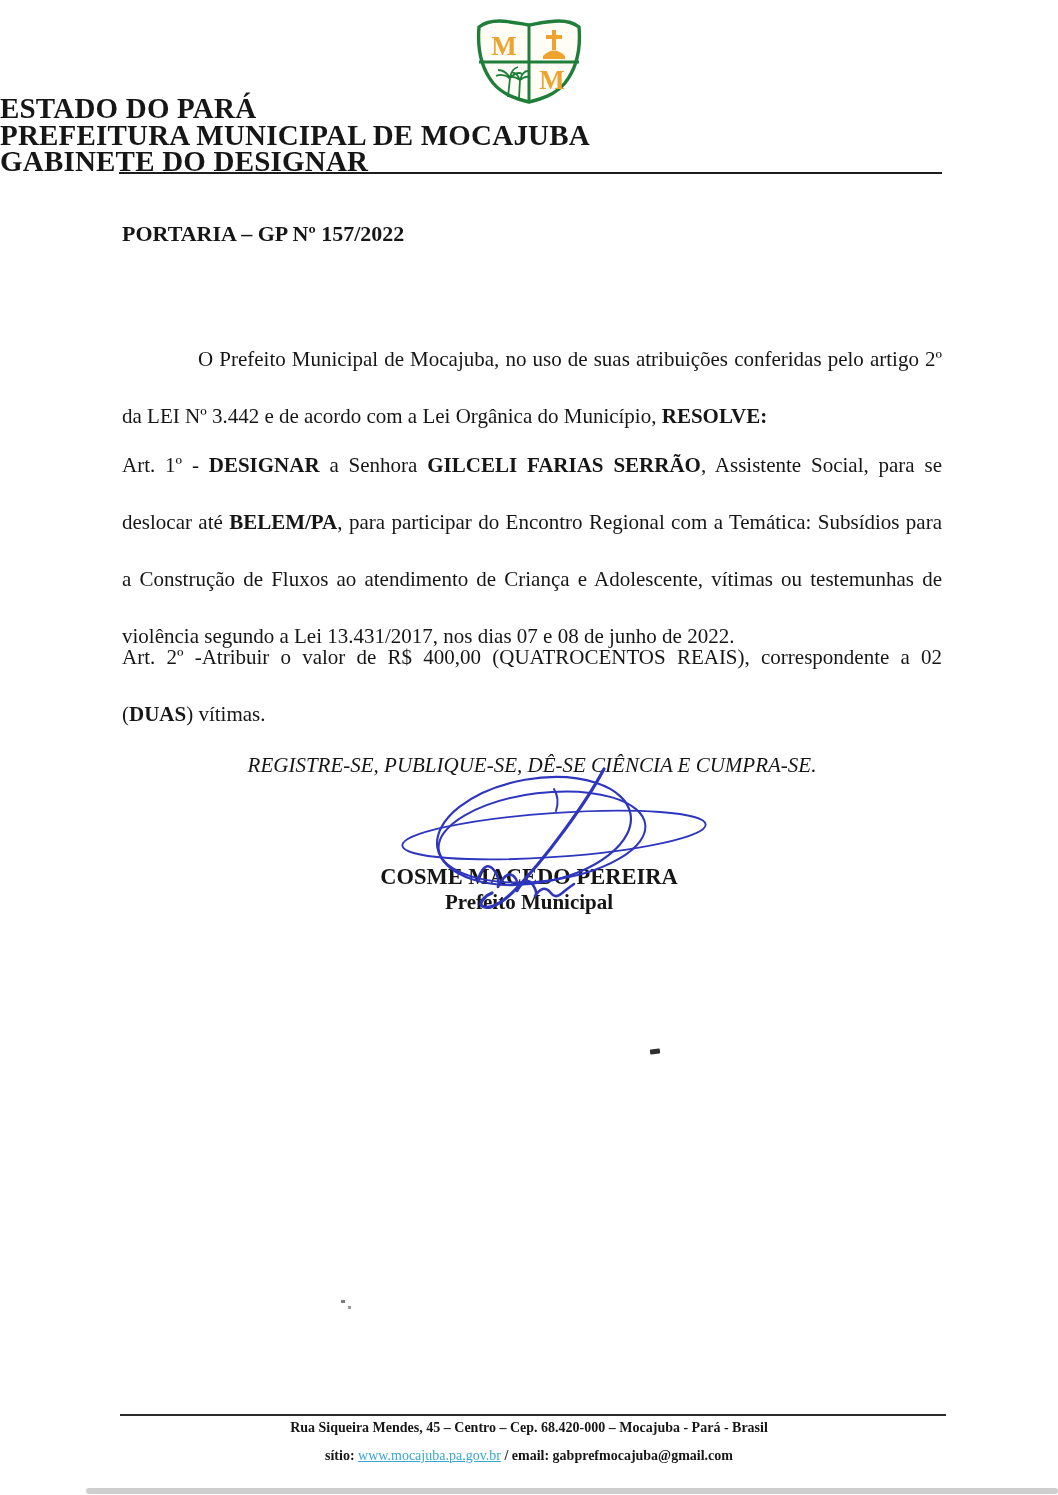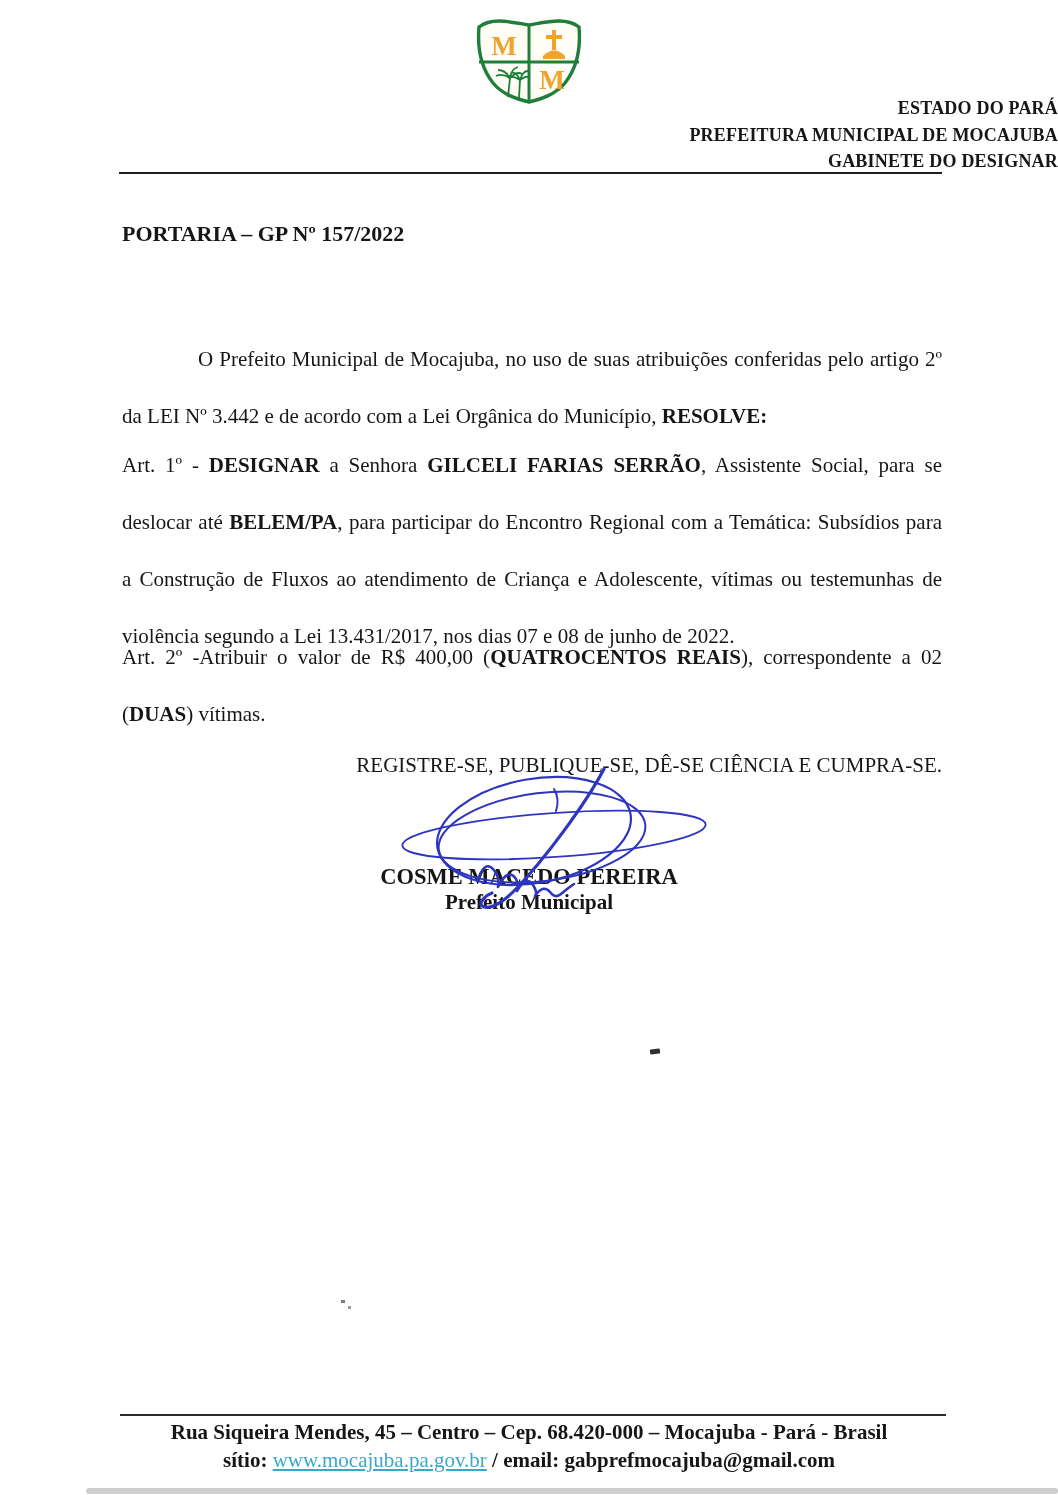--- a/index.html
+++ b/index.html
@@ -22,21 +22,21 @@
   
   .crest{position:absolute;top:12px;left:50%;transform:translateX(-50%);}
   .c-shield{stroke:var(--crest-green);stroke-width:3.4;fill:#fffdf6;}
   .c-line{stroke:var(--crest-green);stroke-width:3;fill:none;}
   .c-thin{stroke:var(--crest-green);stroke-width:1.8;fill:none;}
   .c-m{fill:var(--crest-orange);font-family:"Liberation Serif",serif;font-weight:700;font-size:27px;}
   .c-or{stroke:var(--crest-orange);stroke-width:4;fill:none;}
   .c-or-fill{fill:var(--crest-orange);}
   .org{
     position:absolute;top:95px;left:0;width:100%;
-    text-align:right;font-weight:700;font-size:18px;line-height:26.5px;
+    text-align:left;font-weight:700;font-size:29px;line-height:26.5px;
     letter-spacing:.2px;
   }
   .header-rule{
     position:absolute;top:172px;left:119px;width:823px;height:0;
     border-top:2.5px solid #1e1e1e;
   }
   
   .meta{
     position:absolute;top:221px;left:122px;width:820px;
     display:flex;justify-content:space-between;
@@ -44,38 +44,38 @@
   }
   
   .para{
     position:absolute;left:122px;width:820px;
     font-size:21px;line-height:57px;
     text-align:justify;margin:0;
   }
   .p-preamble{top:331px;text-indent:76px;}
   .p-art1{top:437px;}
   .p-art2{top:629px;}
-  .p-closing{top:737px;text-align:right;}
+  .p-closing{top:737px;text-align:center;font-style:italic;}
   
   .sig-svg{position:absolute;top:763px;left:386px;z-index:3;}
   .sig-stroke{stroke:var(--signature-blue);fill:none;stroke-linecap:round;stroke-linejoin:round;}
   .sig-block{
     position:absolute;top:864px;left:0;width:100%;
     text-align:center;font-weight:700;z-index:2;
   }
   .sig-name{font-size:22.5px;line-height:26px;}
   .sig-title{font-size:21px;line-height:25px;}
   
   .footer-rule{
     position:absolute;top:1414px;left:120px;width:826px;height:0;
     border-top:2px solid #2b2b2b;
   }
   .footer-line{
     position:absolute;left:0;width:100%;text-align:center;
-    font-weight:700;font-size:21px;
+    font-weight:700;font-size:14px;
   }
   .f1{top:1420px;}
   .f2{top:1448px;text-align:center;}
   .footer-line .link{
     color:var(--link-blue);
     text-decoration:underline;
     font-weight:400;
     cursor:pointer;
   }
   
@@ -126,21 +126,21 @@
   <div class="header-rule"></div>
 
   <div class="meta">
     <span>PORTARIA – GP Nº 157/2022</span>
   </div>
 
   <p class="para p-preamble"><span>O Prefeito Municipal de Mocajuba, no uso de suas atribuições conferidas pelo artigo 2º da LEI Nº 3.442 e de acordo com a Lei Orgânica do Município, </span><span style="font-weight: 700;">RESOLVE:</span></p>
 
   <p class="para p-art1"><span>Art. 1º - </span><span style="font-weight: 700;">DESIGNAR</span><span> a Senhora </span><span style="font-weight: 700;">GILCELI FARIAS SERRÃO</span><span>, Assistente Social, para se deslocar até </span><span style="font-weight: 700;">BELEM/PA</span><span>, para participar do Encontro Regional com a Temática: Subsídios para a Construção de Fluxos ao atendimento de Criança e Adolescente, vítimas ou testemunhas de violência segundo a Lei 13.431/2017, nos dias 07 e 08 de junho de 2022.</span></p>
 
-  <p class="para p-art2"><span>Art. 2º -Atribuir o valor de R$ 400,00 (</span><span style="font-weight: 700;">QUATROCENTOS REAIS</span><span>), correspondente a 02 (</span><span style="font-weight: 700;">DUAS</span><span>) vítimas.</span></p>
+  <p class="para p-art2"><span>Art. 2º -Atribuir o valor de R$ 400,00 (</span><span style="font-weight: 400;">QUATROCENTOS REAIS</span><span>), correspondente a 02 (</span><span style="font-weight: 700;">DUAS</span><span>) vítimas.</span></p>
 
   <p class="para p-closing">REGISTRE-SE, PUBLIQUE-SE, DÊ-SE CIÊNCIA E CUMPRA-SE.</p>
 
   <svg class="sig-svg" width="336" height="152" viewBox="0 0 336 152">
     <ellipse class="sig-stroke" cx="148" cy="68" rx="98" ry="52" transform="rotate(-10 148 68)" stroke-width="2.2"></ellipse>
     <ellipse class="sig-stroke" cx="156" cy="74" rx="104" ry="44" transform="rotate(-7 156 74)" stroke-width="2"></ellipse>
     <ellipse class="sig-stroke" cx="168" cy="72" rx="152" ry="22" transform="rotate(-4 168 72)" stroke-width="1.8"></ellipse>
     <path class="sig-stroke" stroke-width="3.2" d="M218,6 C200,40 160,95 128,128 C118,138 104,148 96,143 C92,140 100,132 106,130"></path>
     <path class="sig-stroke" stroke-width="2.6" d="M92,116 q8,-22 18,-6 q4,8 2,14 q10,-20 18,-8 q4,8 1,12 q9,-16 16,-6 q5,8 2,11 q8,-12 15,-4 q5,7 11,2 q7,-6 13,-10"></path>
     <path class="sig-stroke" stroke-width="2" d="M168,26 q6,10 2,22"></path>

